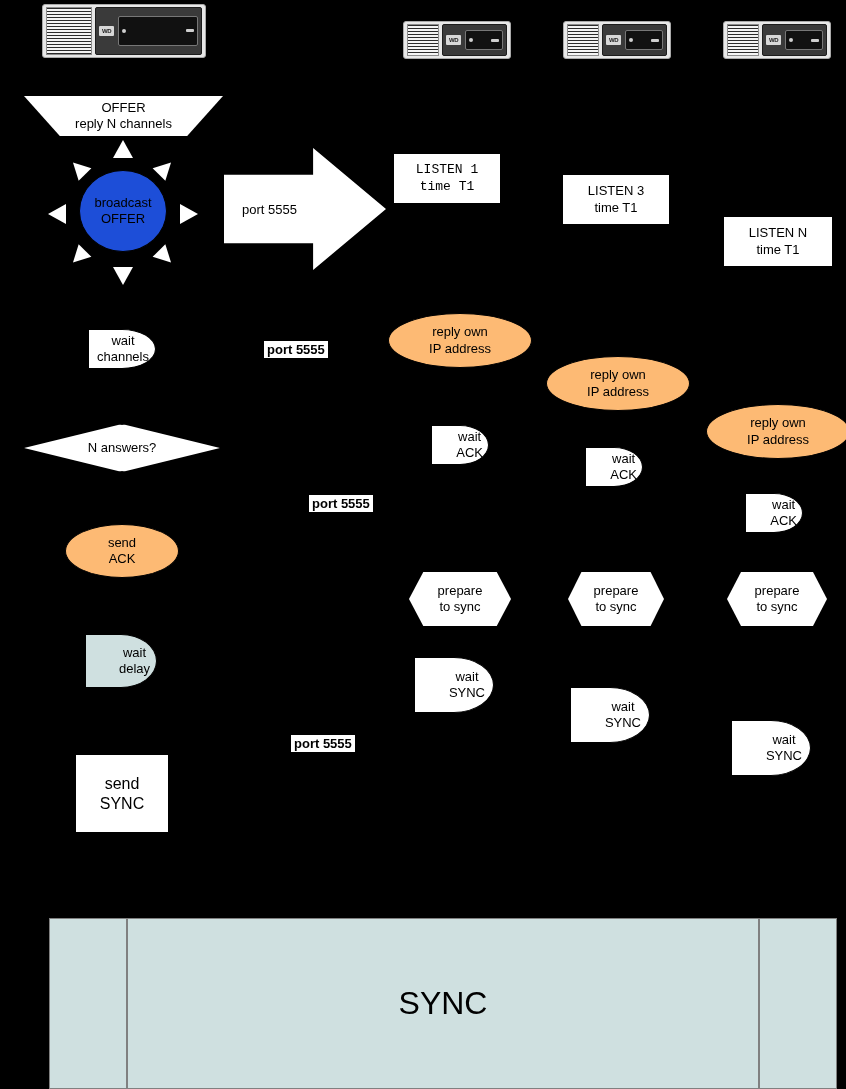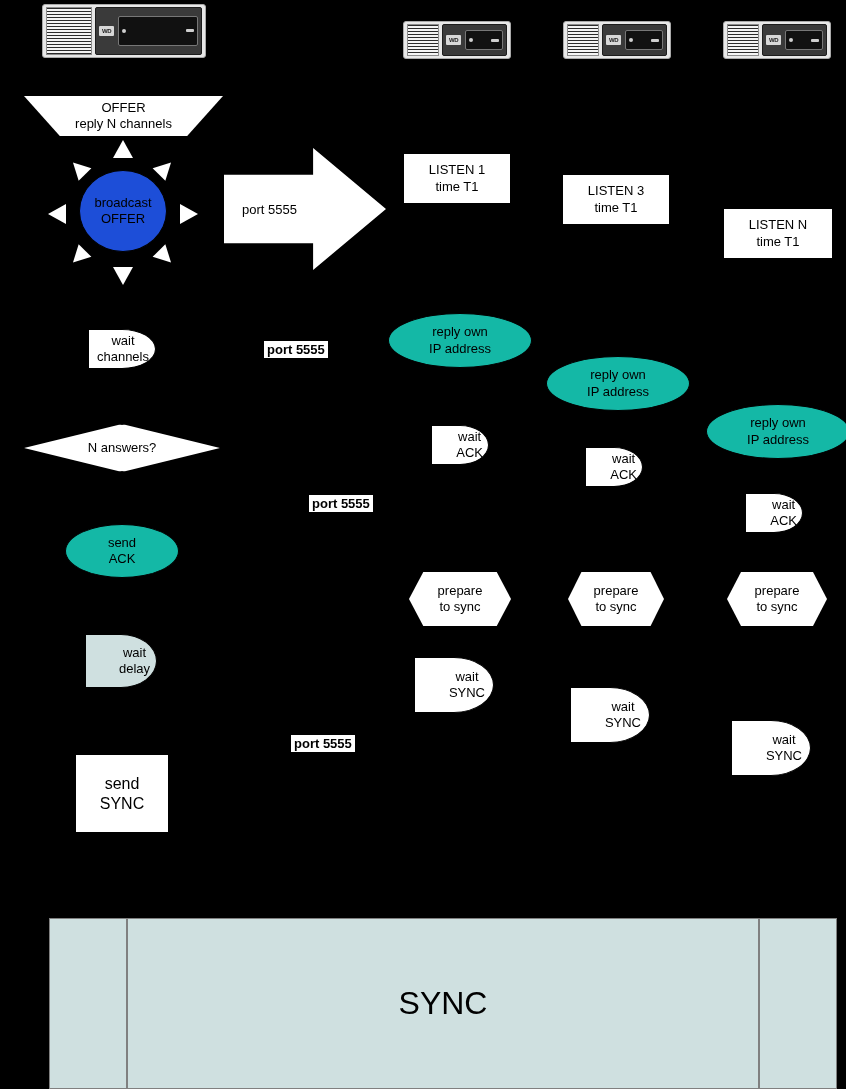--- a/index.html
+++ b/index.html
@@ -97,21 +97,21 @@
 
   
   .circle {
     background: #1d4ed8;
     border: 1px solid #000000;
     border-radius: 50%;
   }
 
   
   .ellipse {
-    background: #14b8a6;
+    background: #fdba74;
     border: 1px solid #000000;
     border-radius: 50%;
   }
 
   
   .diamond {
     background: #ffffff;
     border: 1px solid #000000;
     
     clip-path: polygon(50% 0, 100% 50%, 50% 100%, 0 50%);
@@ -262,33 +262,33 @@
       <div>broadcast</div>
       <div>OFFER</div>
     </div>
   </div>
 
   <div class="abs" style="left:224px; top:148px; width:162px; height:122px;">
     <div class="bigarrow" style="width:100%; height:100%;"></div>
     <div class="bigarrow-label">port 5555</div>
   </div>
 
-  <div class="abs rect center-content" style="left:403px; top:153px; width:108px; height:51px;">
+  <div class="abs rect center-content" style="left:393px; top:153px; width:108px; height:51px;font-family:Liberation Mono, monospace;">
     <div class="txt">
       <div>LISTEN 1</div>
       <div>time T1</div>
     </div>
   </div>
   <div class="abs rect center-content" style="left:562px; top:174px; width:108px; height:51px;">
     <div class="txt">
       <div>LISTEN 3</div>
       <div>time T1</div>
     </div>
   </div>
-  <div class="abs rect center-content" style="left:723px; top:208px; width:110px; height:51px;">
+  <div class="abs rect center-content" style="left:723px; top:216px; width:110px; height:51px;">
     <div class="txt">
       <div>LISTEN N</div>
       <div>time T1</div>
     </div>
   </div>
 
   <div class="abs docshape center-content" style="left:88px; top:329px; width:68px; height:40px;">
     <div class="txt" style="padding-right:6px;">
       <div>wait</div>
       <div>channels</div>

